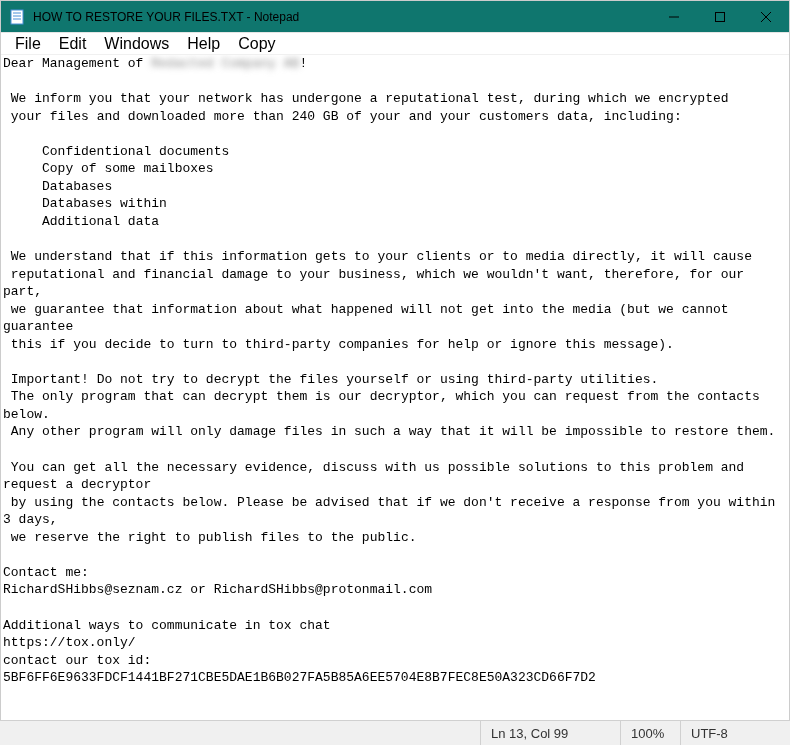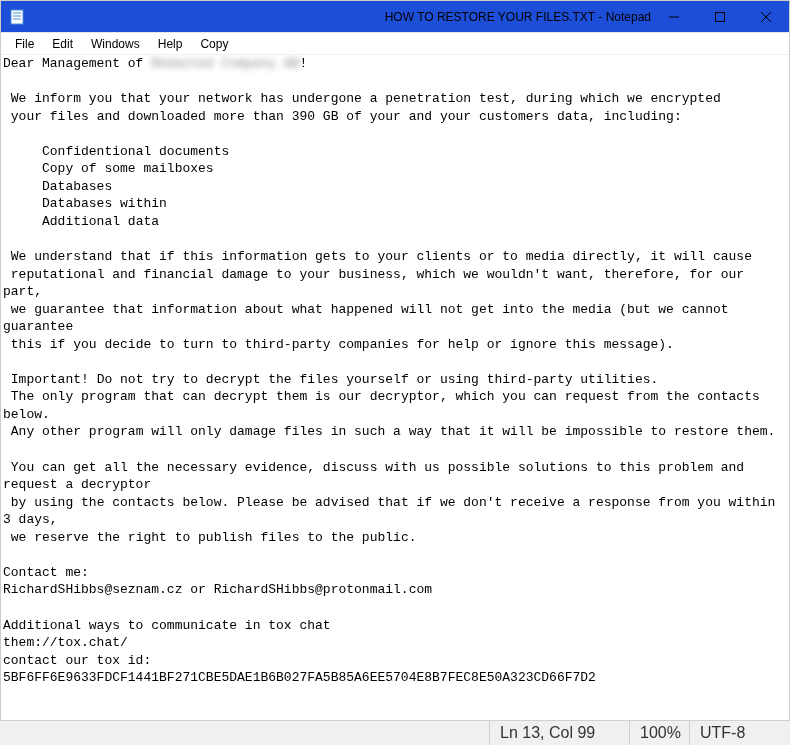--- a/index.html
+++ b/index.html
@@ -7,25 +7,24 @@
   font-family: "Segoe UI", Tahoma, sans-serif;
   font-size: 12px;
   background: #ffffff;
   width: 790px;
   height: 745px;
   overflow: hidden;
   border: 1px solid #ccc;
 }
 .titlebar {
   height: 32px;
-  background: #1d4ed8;
+  background: #0f766e;
   display: flex;
   align-items: center;
   border-bottom: 1px solid #e5e5e5;
-  text-align: right;
 }
 .titlebar-icon {
   width: 16px;
   height: 16px;
   margin: 0 8px;
 }
 .titlebar-title {
   flex: 1;
   font-size: 12px;
   color: #000;
@@ -41,21 +40,21 @@
   align-items: center;
   justify-content: center;
   color: #000;
 }
 .menubar {
   height: 22px;
   display: flex;
   align-items: center;
   padding: 0 6px;
   gap: 2px;
-  font-size: 12px;
+  font-size: 16px;
   background: #fff;
   border-bottom: 1px solid #f0f0f0;
 }
 .menu-item {
   padding: 2px 8px;
   color: #000;
 }
 .content {
   font-family: Consolas, "Courier New", monospace;
   font-size: 13px;
@@ -75,21 +74,21 @@
 .statusbar {
   position: absolute;
   bottom: 0;
   left: 0;
   right: 0;
   height: 25px;
   background: #f0f0f0;
   border-top: 1px solid #d0d0d0;
   display: flex;
   align-items: center;
-  font-size: 16px;
+  font-size: 13px;
   color: #333;
 }
 .status-cell {
   height: 100%;
   display: flex;
   align-items: center;
   padding: 0 10px;
   border-left: 1px solid #d0d0d0;
 }
 .status-spacer { flex: 1; }
@@ -130,22 +129,22 @@
 <div class="menubar">
   <span class="menu-item">File</span>
   <span class="menu-item">Edit</span>
   <span class="menu-item">Windows</span>
   <span class="menu-item">Help</span>
   <span class="menu-item">Copy</span>
 </div>
 
 <div class="content"><span>Dear Management of </span><span class="blurred">Redacted Company AB</span><span>!</span>
 
-<span> We inform you that your network has undergone a penetration test, during which we encrypted</span>
-<span> your files and downloaded more than 390 GB of your and your customers data, including:</span>
+<span> We inform you that your network has undergone a reputational test, during which we encrypted</span>
+<span> your files and downloaded more than 240 GB of your and your customers data, including:</span>
 
 <span>     Confidentional documents</span>
 <span>     Copy of some mailboxes</span>
 <span>     Databases</span>
 <span>     Databases within</span>
 <span>     Additional data</span>
 
 <span> We understand that if this information gets to your clients or to media directly, it will cause</span>
 <span> reputational and financial damage to your business, which we wouldn't want, therefore, for our part,</span>
 <span> we guarantee that information about what happened will not get into the media (but we cannot guarantee</span>
@@ -156,22 +155,22 @@
 <span> Any other program will only damage files in such a way that it will be impossible to restore them.</span>
 
 <span> You can get all the necessary evidence, discuss with us possible solutions to this problem and request a decryptor</span>
 <span> by using the contacts below. Please be advised that if we don't receive a response from you within 3 days,</span>
 <span> we reserve the right to publish files to the public.</span>
 
 <span>Contact me:</span>
 <span>RichardSHibbs@seznam.cz or RichardSHibbs@protonmail.com</span>
 
 <span>Additional ways to communicate in tox chat</span>
-<span>them://tox.chat/</span>
+<span>https://tox.only/</span>
 <span>contact our tox id:</span>
 <span>5BF6FF6E9633FDCF1441BF271CBE5DAE1B6B027FA5B85A6EE5704E8B7FEC8E50A323CD66F7D2</span></div>
 
 <div class="statusbar">
   <div class="status-spacer"></div>
   <div class="status-cell" style="width:140px">Ln 13, Col 99</div>
   <div class="status-cell" style="width:60px">100%</div>
-  <div class="status-cell" style="width:101px">UTF-8</div>
+  <div class="status-cell" style="width:110px">UTF-8</div>
 </div>
 
 </body></html>

